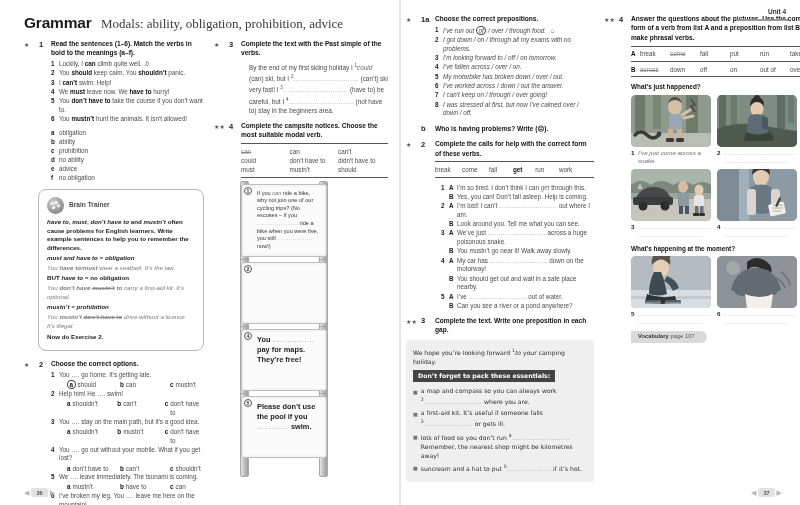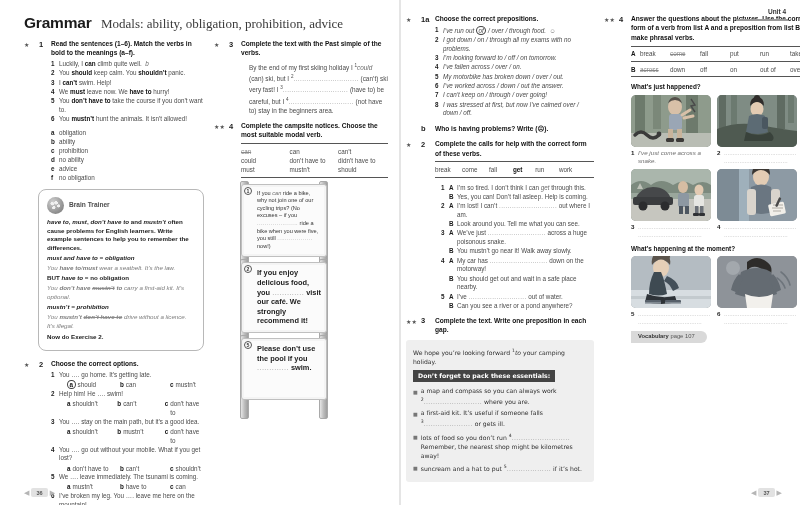--- a/index.html
+++ b/index.html
@@ -477,21 +477,26 @@
             <div class="signs">
               <div class="sign">
                 <div class="sign-board">
                   <div class="sign-num">1</div>
                   <div class="sign-txt">If you <i class="ans">can</i> ride a bike, why not join one of our cycling trips? (No excuses – if you <span class="gap">.....................</span> ride a bike when you were five, you still <span class="gap">..................</span> now!)</div>
                 </div>
               </div>
               <div class="sign">
                 <div class="sign-board">
                   <div class="sign-num">2</div>
-                  <div class="sign-txt big indent">If you enjoy delicious food, you <span class="gap" style="font-weight:normal;">.............</span> visit our café. We strongly recommend it!</div>
+                </div>
+              </div>
+              <div class="sign">
+                <div class="sign-board">
+                  <div class="sign-num">4</div>
+                  <div class="sign-txt big indent">You <span class="gap" style="font-weight:normal;">.................</span> pay for maps. They’re free!</div>
                 </div>
               </div>
               <div class="sign">
                 <div class="sign-board">
                   <div class="sign-num">5</div>
                   <div class="sign-txt big indent">Please don’t use the pool if you <span class="gap" style="font-weight:normal;">.............</span> swim.</div>
                 </div>
               </div>
 
             </div>

